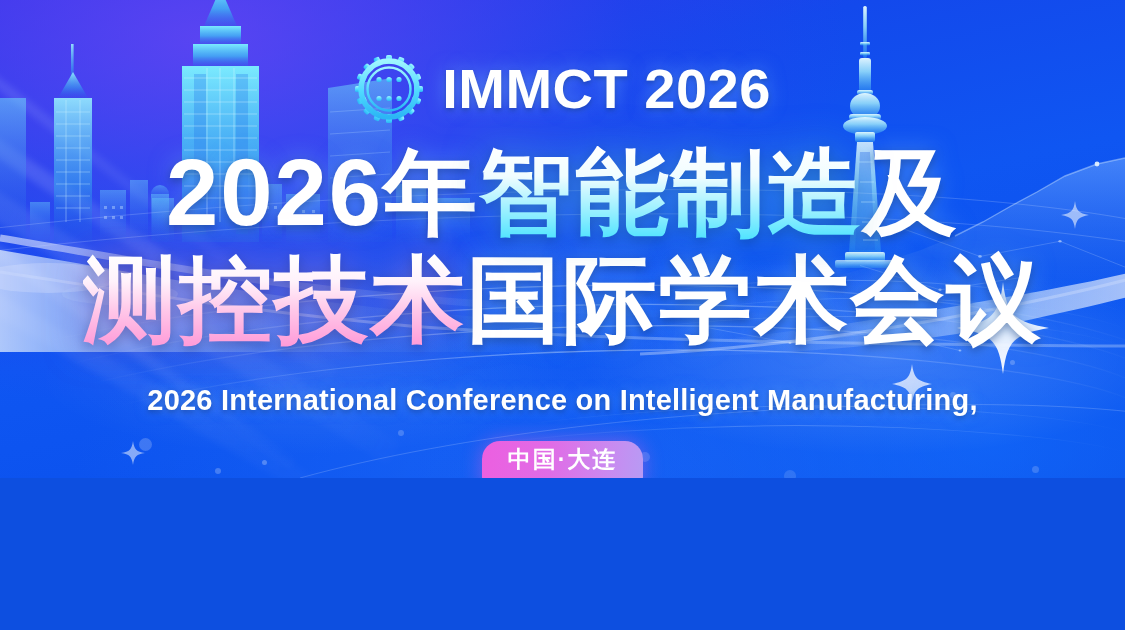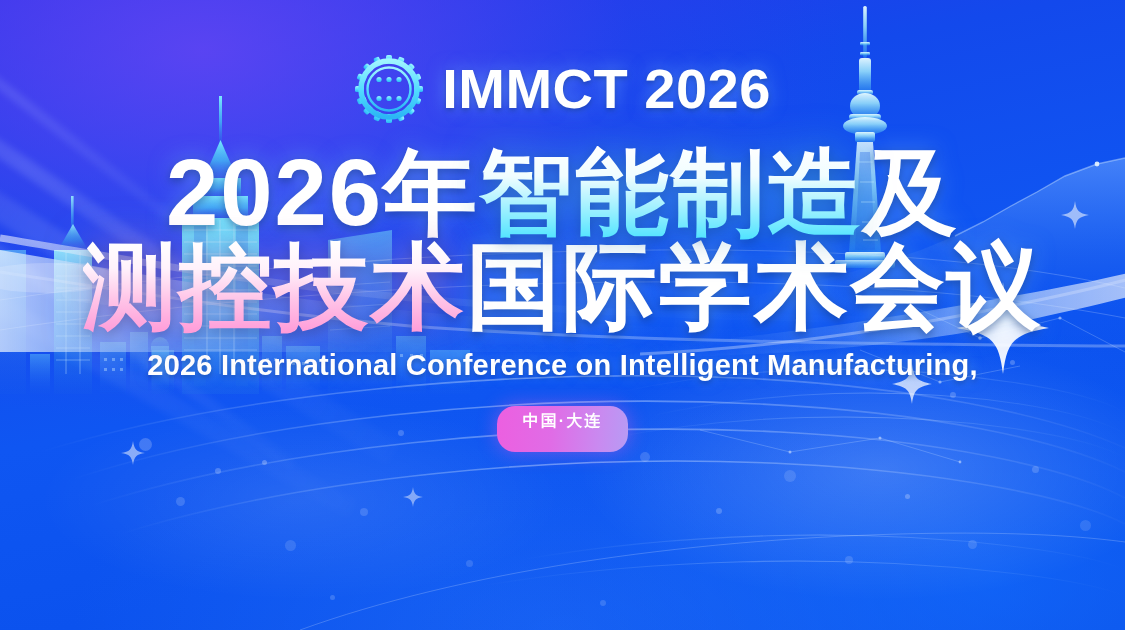--- a/index.html
+++ b/index.html
@@ -5,21 +5,21 @@
   * { margin:0; padding:0; box-sizing:border-box; }
   html, body {
     width:1125px; height:630px;
     overflow:hidden;
     background:#0d4fe0;
     font-family:"Liberation Sans", sans-serif;
   }
 
   #banner {
     position:relative;
-    width:1125px; height:630px;
+    width:1125px; height:478px;
     overflow:hidden;
     background:
       radial-gradient(ellipse 900px 520px at 18% 8%,  rgba(108,70,245,0.75) 0%, rgba(60,60,240,0.22) 48%, rgba(20,70,235,0) 72%),
       radial-gradient(ellipse 760px 430px at 88% 92%, rgba(20,110,255,0.60) 0%, rgba(16,85,240,0.12) 55%, rgba(13,79,224,0) 78%),
       radial-gradient(ellipse 700px 340px at 50% 100%, rgba(40,120,255,0.45) 0%, rgba(13,79,224,0) 70%),
       linear-gradient(168deg, #2a35e8 0%, #1349ec 26%, #0f56f2 52%, #0b52ee 74%, #0a4fe6 100%);
   }
 
   
   .rays { position:absolute; inset:0; pointer-events:none; overflow:hidden; }
@@ -83,21 +83,21 @@
   }
 
   
   .cjk-line {
     line-height:1;
     font-weight:bold;
     white-space:nowrap;
     font-family:"Liberation Sans", "DejaVu Sans", sans-serif;
   }
   .cjk-1 { font-size:94px; margin-top:22px; letter-spacing:2px; }
-  .cjk-2 { font-size:94px; margin-top:0; letter-spacing:2px; }
+  .cjk-2 { font-size:94px; margin-top:13px; letter-spacing:2px; }
 
   .seg { display:inline-block; }
   .seg-white {
     color:#ffffff;
     text-shadow:0 0 22px rgba(120,190,255,.5), 0 3px 8px rgba(0,25,85,.5);
   }
   .seg-cyan {
     background:linear-gradient(180deg,#ffffff 0%,#f0fdff 32%,#9bf0ff 68%,#4fe3ff 100%);
     -webkit-background-clip:text; background-clip:text;
     -webkit-text-fill-color:transparent; color:transparent;
@@ -105,40 +105,40 @@
   }
   .seg-pink {
     background:linear-gradient(180deg,#ffffff 0%,#fff2fb 30%,#ffc6e8 62%,#ff9ad8 100%);
     -webkit-background-clip:text; background-clip:text;
     -webkit-text-fill-color:transparent; color:transparent;
     filter:drop-shadow(0 0 20px rgba(255,160,225,.5)) drop-shadow(0 3px 6px rgba(0,25,85,.4));
   }
 
   
   .en-block {
-    margin-top:12px;
+    margin-top:34px;
     text-align:center;
     color:#ffffff;
     font-size:29px;
     font-weight:600;
     line-height:1.34;
     letter-spacing:.2px;
     text-shadow:0 0 14px rgba(110,185,255,.55), 0 2px 5px rgba(0,25,85,.45);
     font-family:"Liberation Sans", sans-serif;
   }
   .en-line { display:block; white-space:nowrap; }
 
   
   .loc-badge {
     margin-top:21px;
     padding:7px 26px 23px;
     border-radius:18px;
     background:linear-gradient(95deg,#ec5fe0 0%, #e06ce6 42%, #c98af0 78%, #b79bf4 100%);
     color:#ffffff;
-    font-size:16px;
+    font-size:23px;
     font-weight:bold;
     letter-spacing:2px;
     line-height:1;
     box-shadow:0 0 20px rgba(236,95,224,.45);
     font-family:"Liberation Sans","DejaVu Sans",sans-serif;
   }
 
   
   .date-text {
     margin-top:17px;

